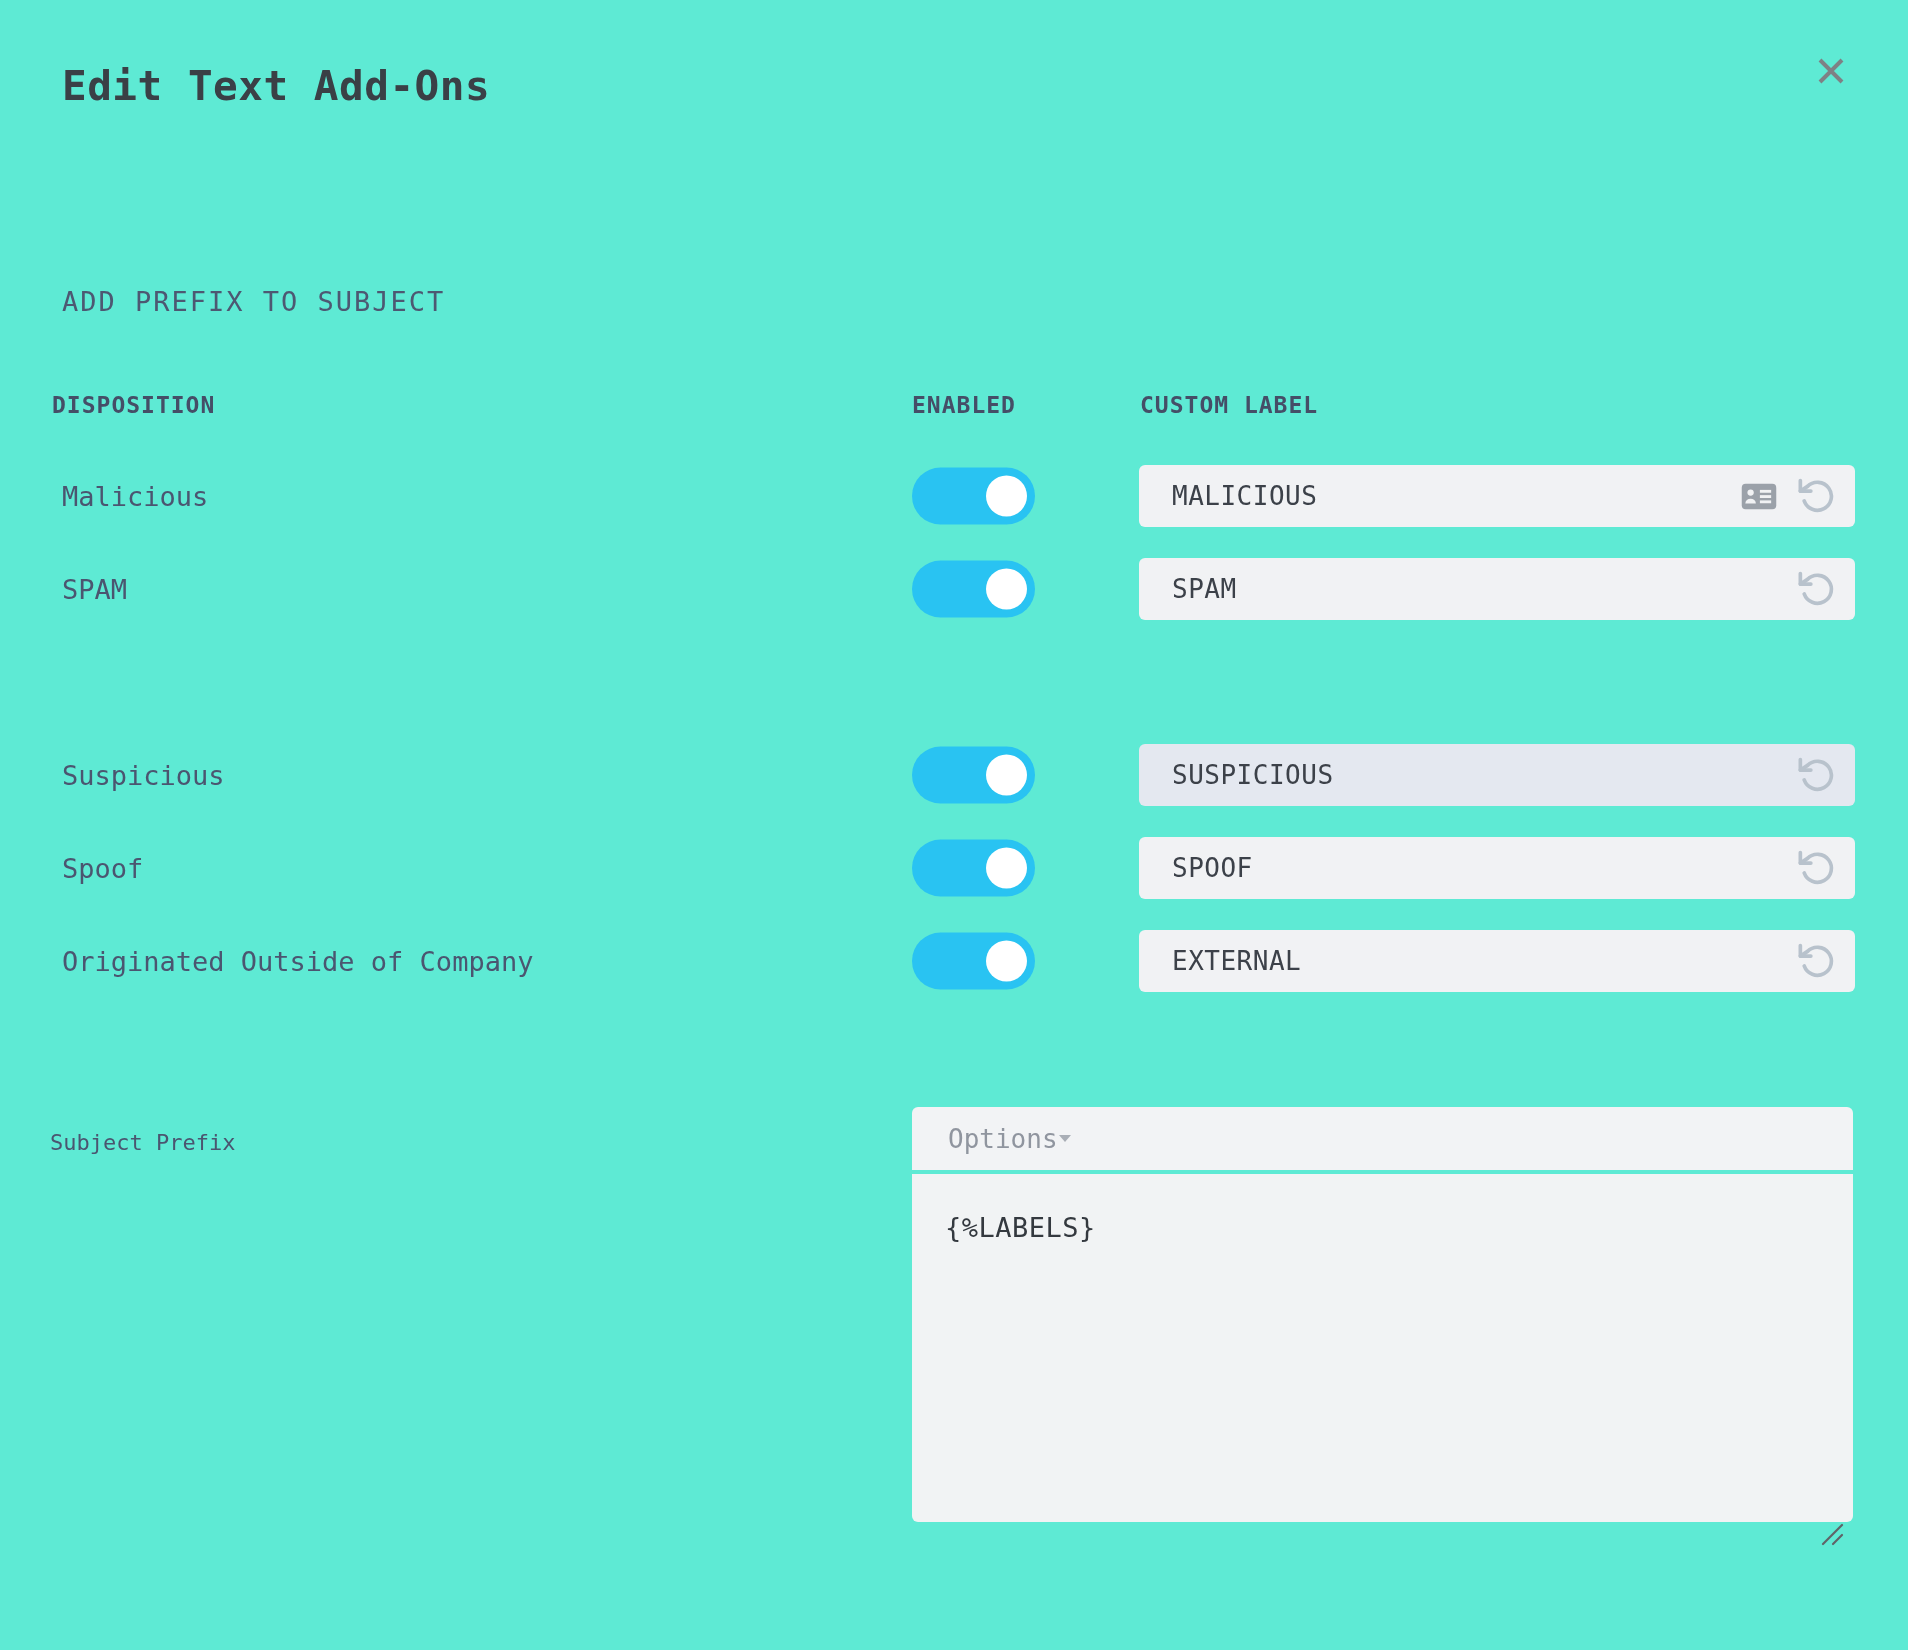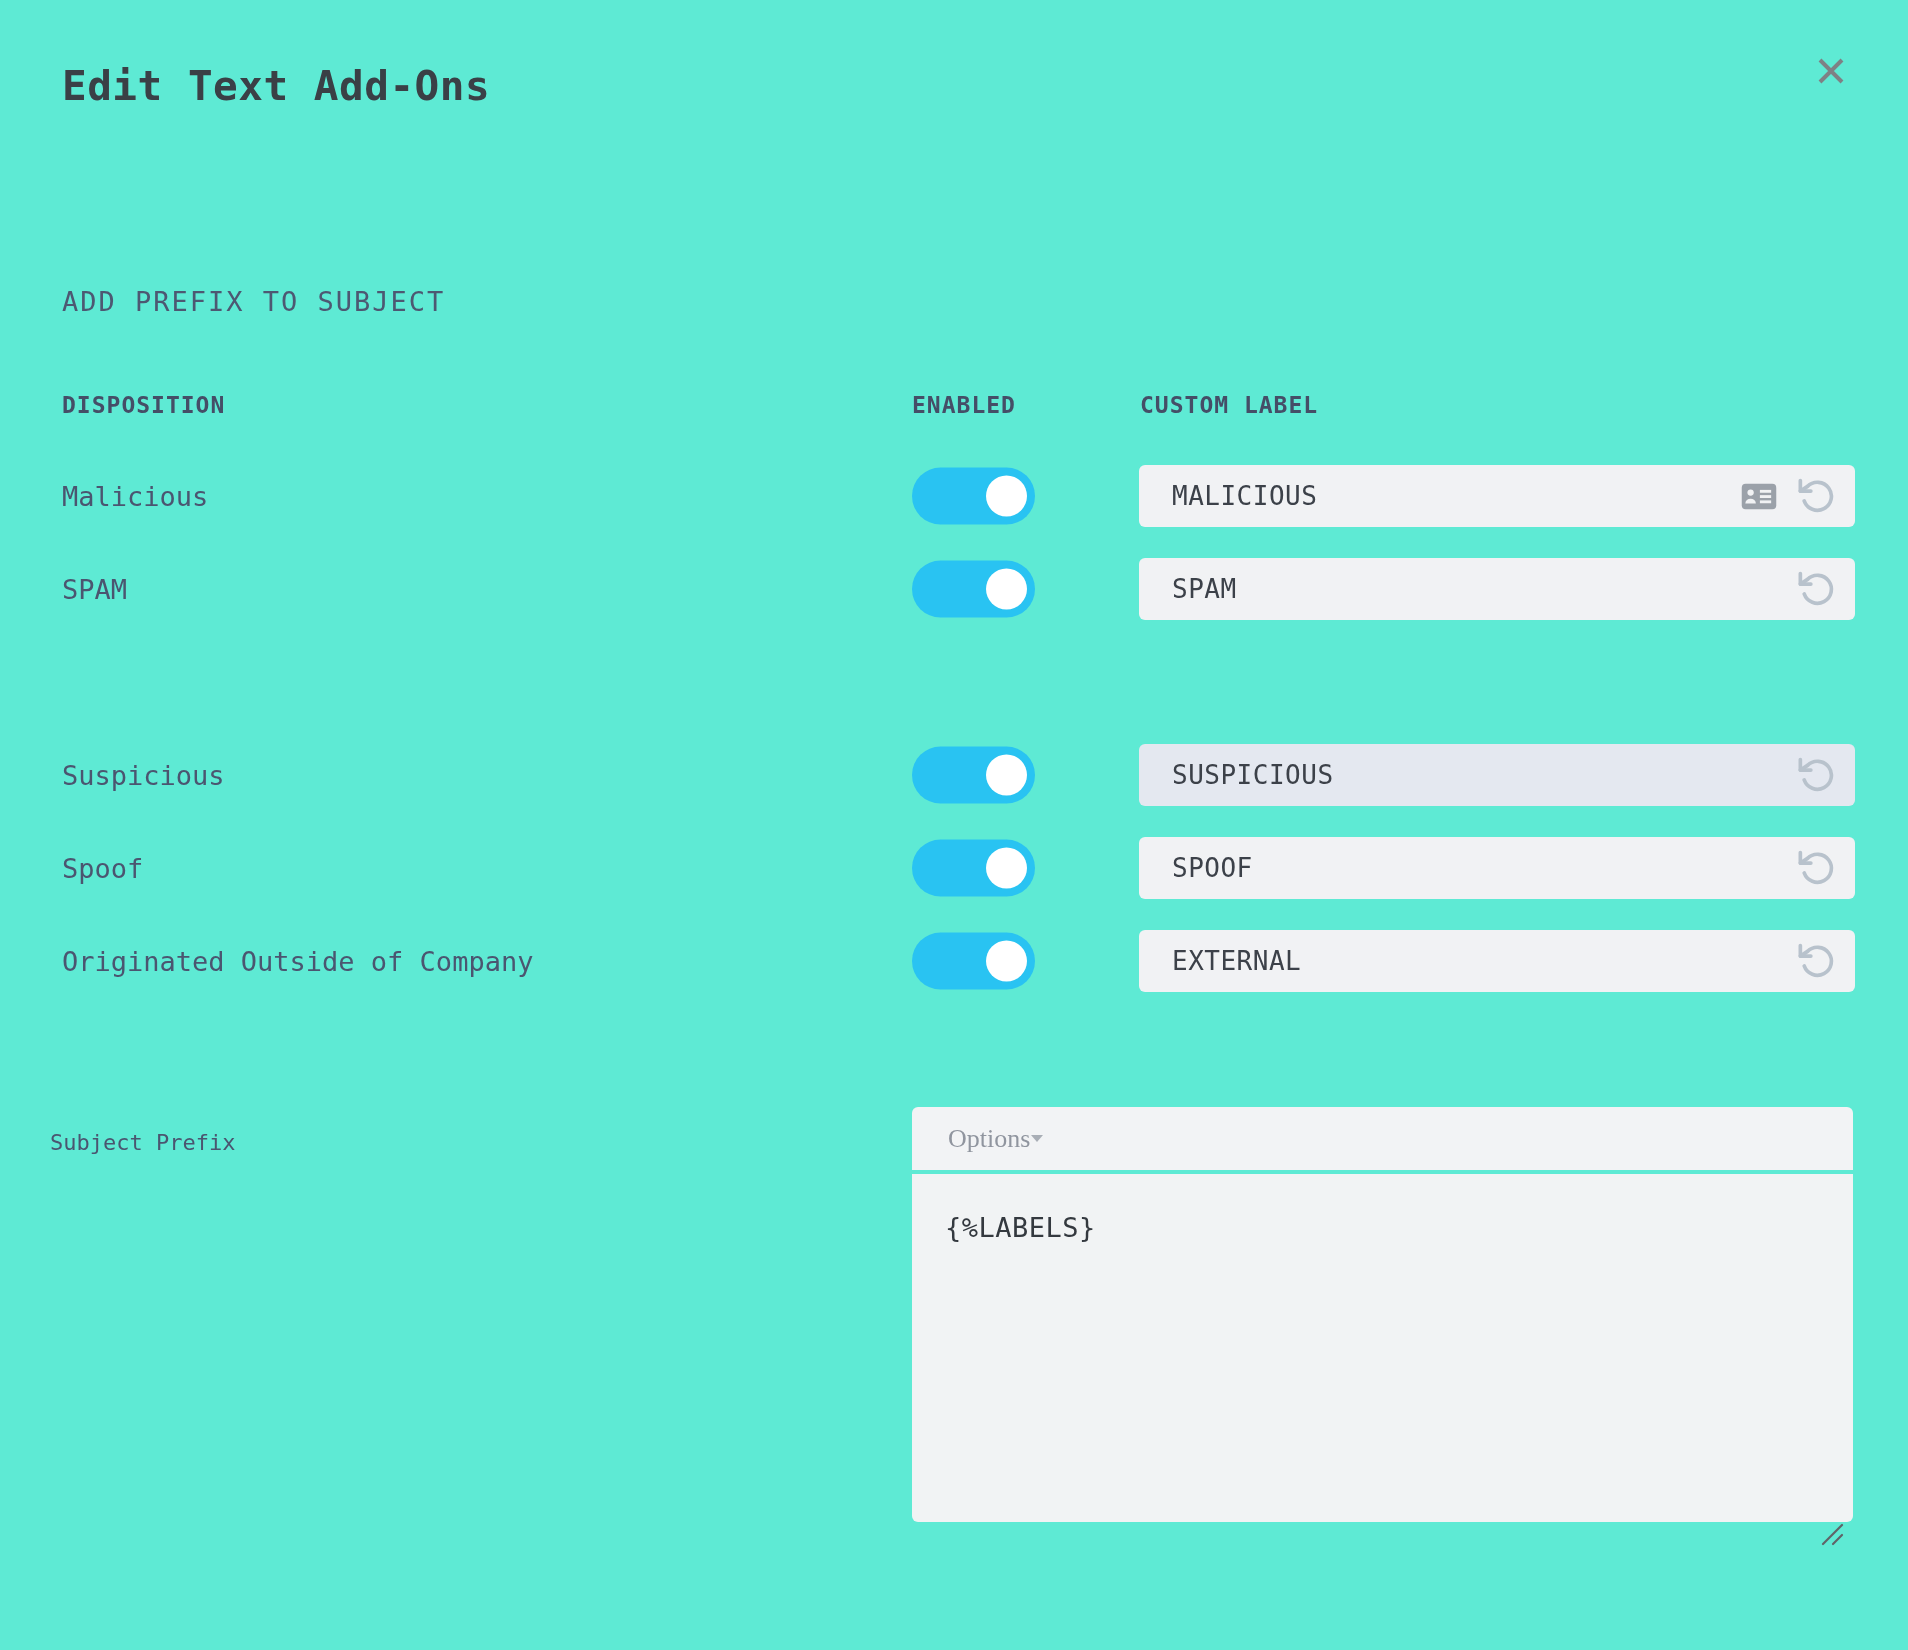--- a/index.html
+++ b/index.html
@@ -21,21 +21,21 @@
 
   .section-title {
     position: absolute; left: 62px; top: 286px;
     font-size: 27px; color: #4d5872; letter-spacing: 2px; text-align: right;
   }
 
   .col-header {
     position: absolute; top: 392px;
     font-size: 23px; font-weight: bold; color: #454e67; letter-spacing: 1px;
   }
-  .col-header.disposition { left: 62px; }
+  .col-header.disposition { left: 52px; }
   .col-header.enabled     { left: 912px; }
   .col-header.customlabel { left: 1140px; }
 
   .addon-row {
     position: absolute; left: 0; right: 0; height: 62px;
     top: calc(465px + var(--i) * 93px);
   }
   .row-label {
     position: absolute; left: 62px; top: 50%; transform: translateY(-50%);
     font-size: 27px; color: #4b5570;
@@ -74,21 +74,20 @@
 
   .subject-label {
     position: absolute; left: 50px; top: 1130px;
     font-size: 22px; color: #4b5570;
   }
   .options-bar {
     position: absolute; left: 912px; top: 1107px; width: 941px; height: 63px;
     background: #f2f3f5; border-radius: 6px 6px 0 0;
     display: flex; align-items: center; padding-left: 36px; 
     cursor: pointer;
-    font-family: Liberation Serif, serif;
   }
   .options-bar .options-text { font-size: 26px; color: #90959f; }
   .options-caret { color: #a9aeb6; display: flex; align-items: center; }
 
   .prefix-textarea {
     position: absolute; left: 912px; top: 1174px; width: 941px; height: 348px;
     background: #f1f3f4; border: none; outline: none; border-radius: 0 0 6px 6px;
     resize: none; padding: 38px 33px; font-family: inherit;
     font-size: 27px; color: #34393f; letter-spacing: 0.5px;
   }

